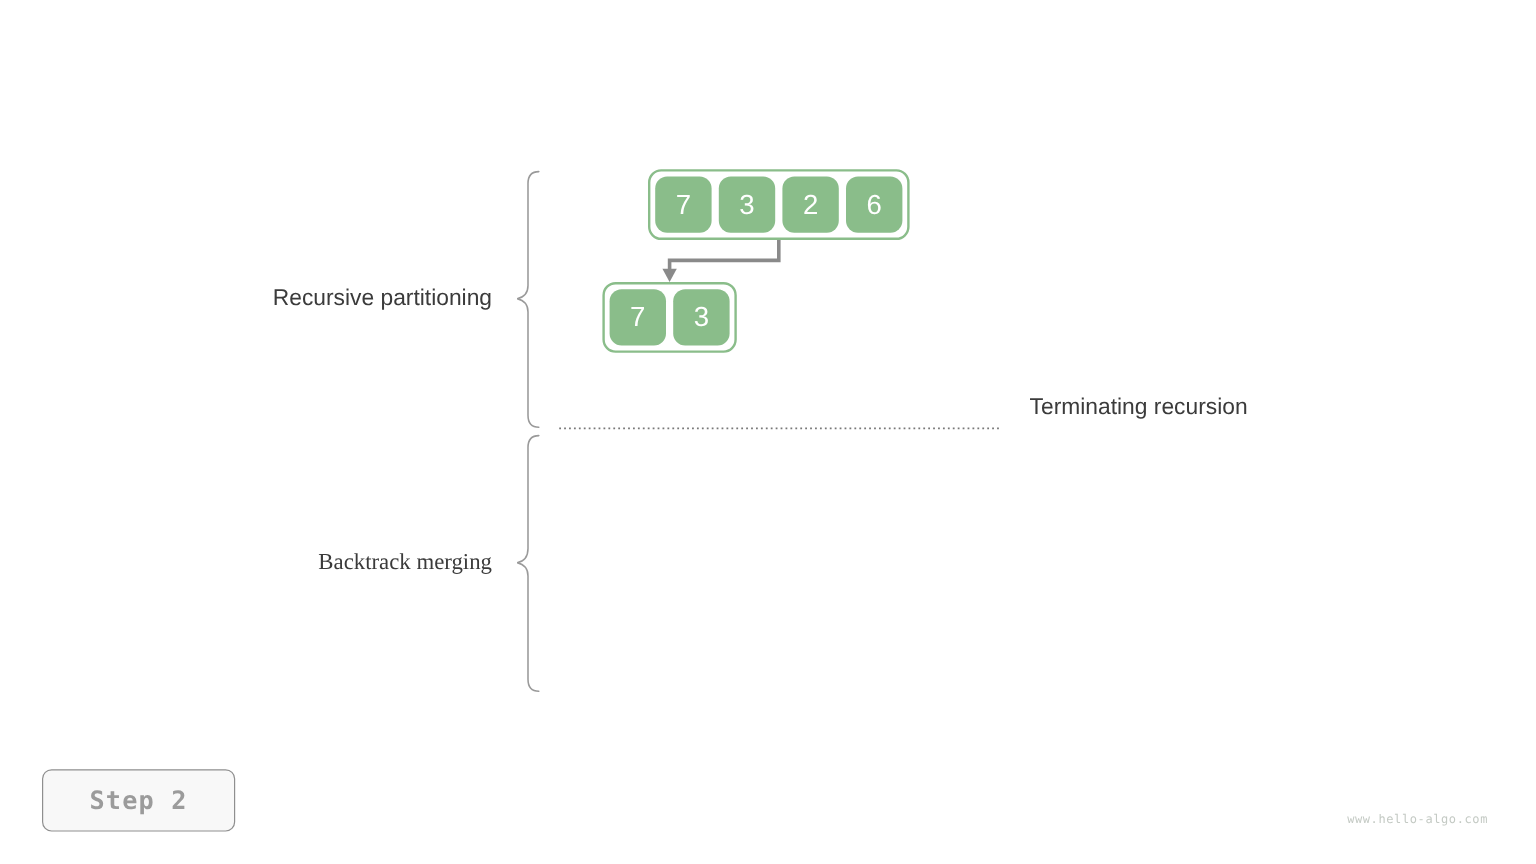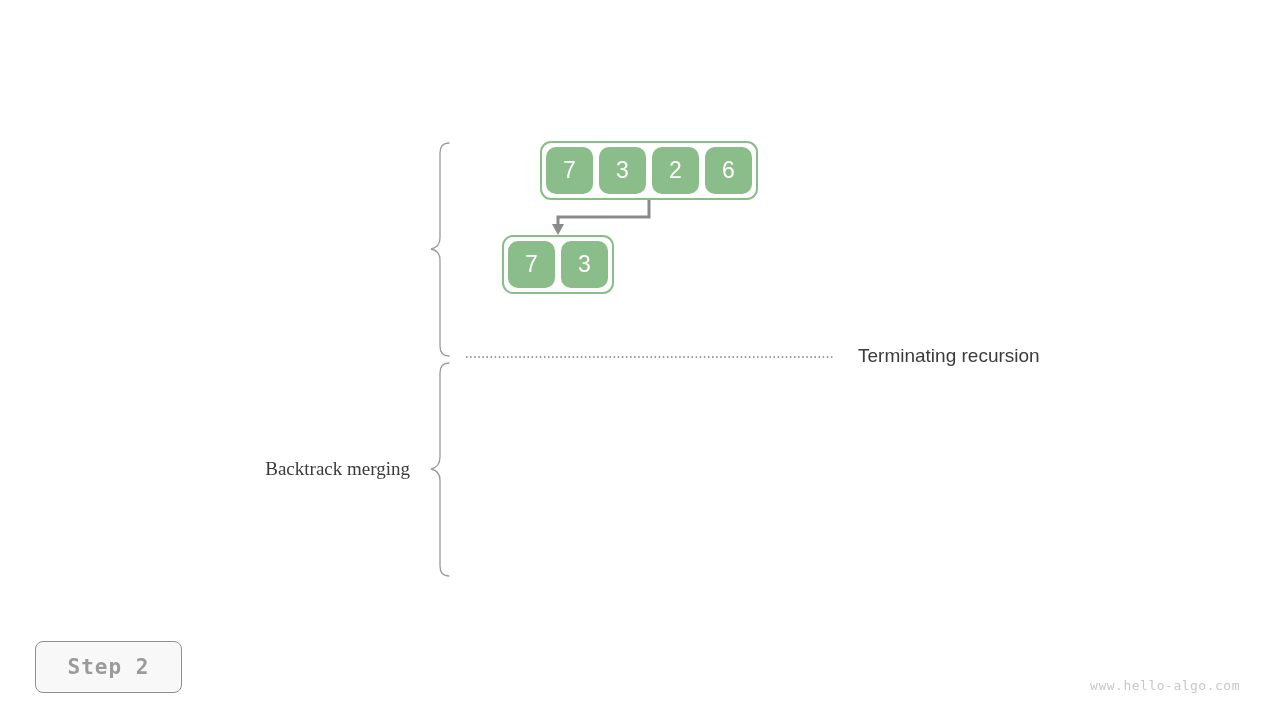--- a/index.html
+++ b/index.html
@@ -41,46 +41,46 @@
   }
   .label {
     position: absolute;
     font-size: 19px;
     line-height: 24px;
     color: #3b3b3b;
     white-space: nowrap;
   }
   .label-recursive   { right: 870px; top: 237px; }
   .label-backtrack   { right: 870px; top: 457px; font-family: Liberation Serif, serif; }
-  .label-terminating { left: 858px;  top: 344px; }
+  .label-terminating { left: 858px;  top: 328px; }
   .step-badge {
     position: absolute;
     left: 35px;
     top: 641px;
-    width: 147px;
+    width: 161px;
     height: 52px;
     box-sizing: border-box;
     border: 1.5px solid #8f8f8f;
     border-radius: 8px;
     background: #f8f8f8;
     display: flex;
     align-items: center;
     justify-content: center;
     font-family: "DejaVu Sans Mono", monospace;
     font-size: 21px;
     font-weight: bold;
     color: #9b9b9b;
     letter-spacing: 1px;
   }
   .watermark {
     position: absolute;
     right: 40px;
     top: 678px;
     font-family: "DejaVu Sans Mono", monospace;
-    font-size: 13px;
+    font-size: 10px;
     color: #c4cac4;
     letter-spacing: 0.5px;
   }
 </style>
 </head>
 <body>
 
 <div class="canvas">
 
   <svg class="overlay" width="1280" height="720" viewBox="0 0 1280 720">
@@ -100,20 +100,21 @@
     <div class="cell">3</div>
     <div class="cell">2</div>
     <div class="cell">6</div>
   </div>
 
   <div class="array-container sub-array">
     <div class="cell">7</div>
     <div class="cell">3</div>
   </div>
 
+  <div class="label label-recursive">Recursive partitioning</div>
   <div class="label label-terminating">Terminating recursion</div>
   <div class="label label-backtrack">Backtrack merging</div>
 
   <div class="step-badge">Step 2</div>
 
   <div class="watermark">www.hello-algo.com</div>
 
 </div>
 
 </body></html>

